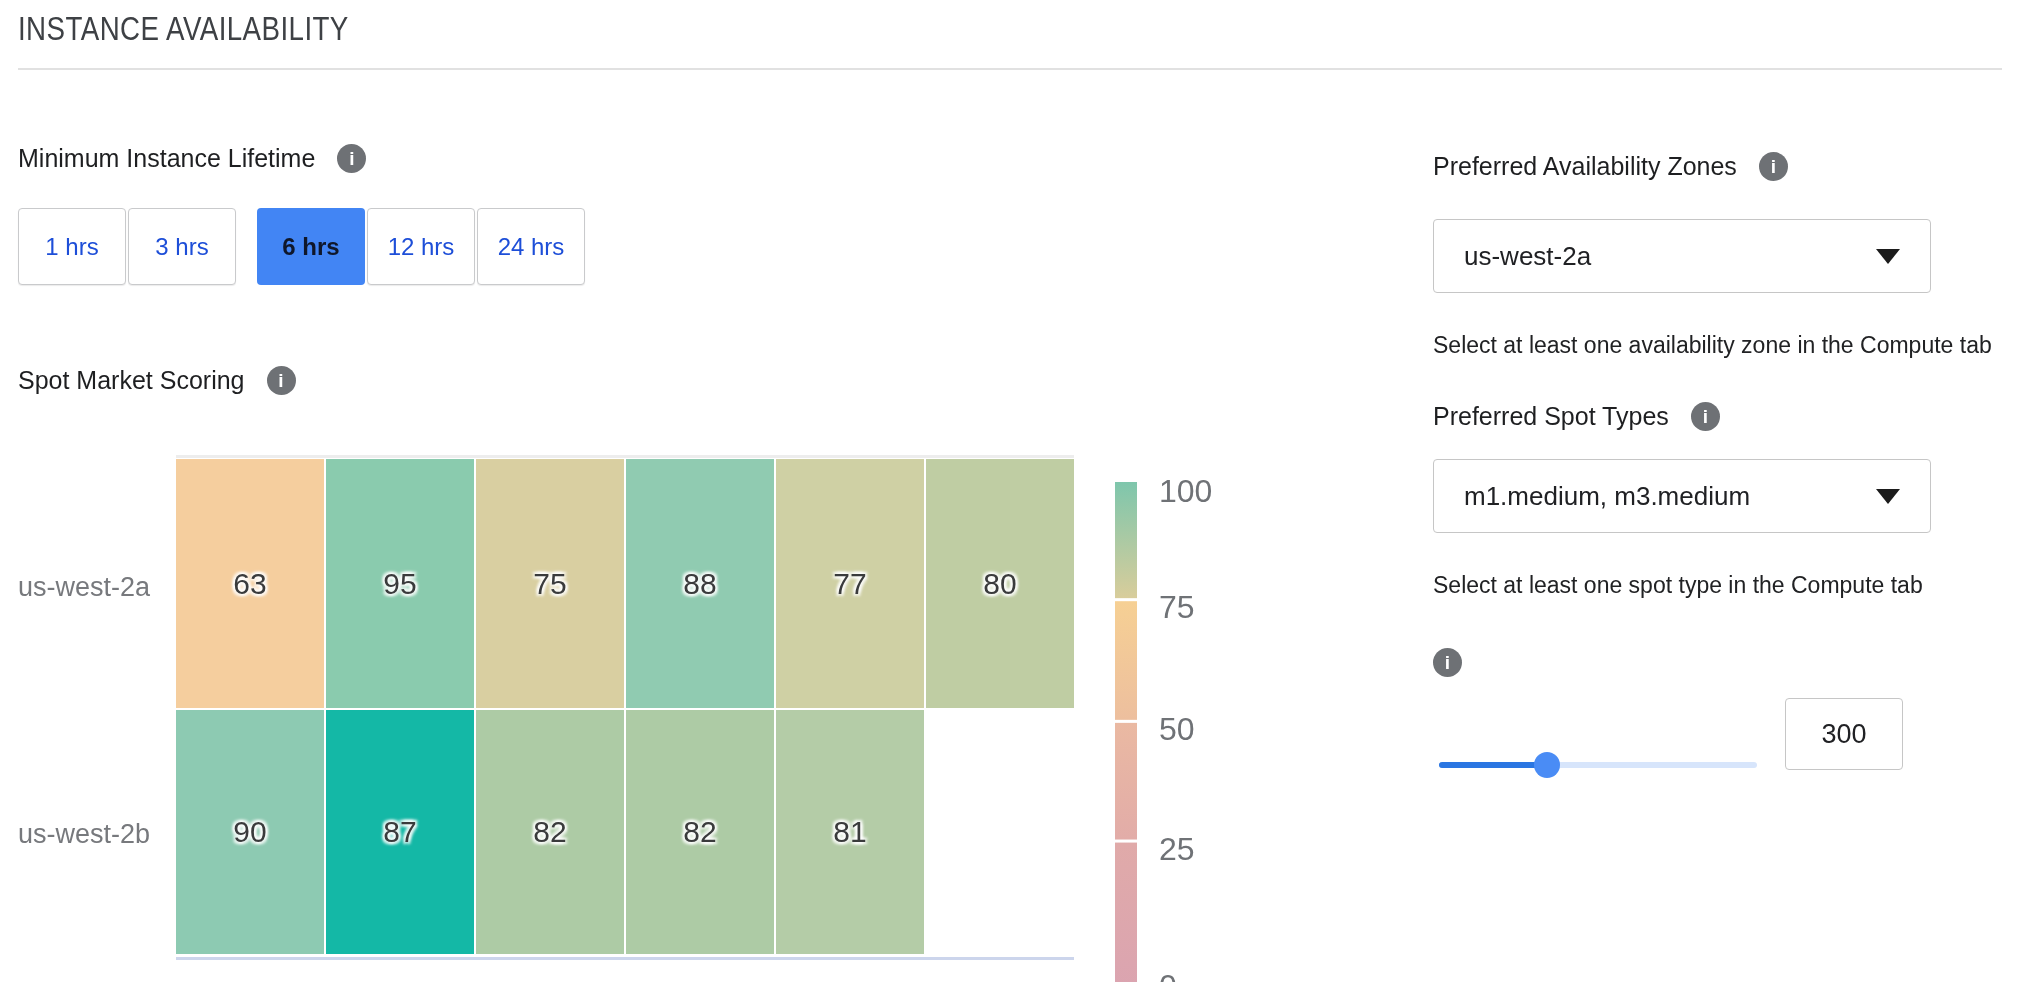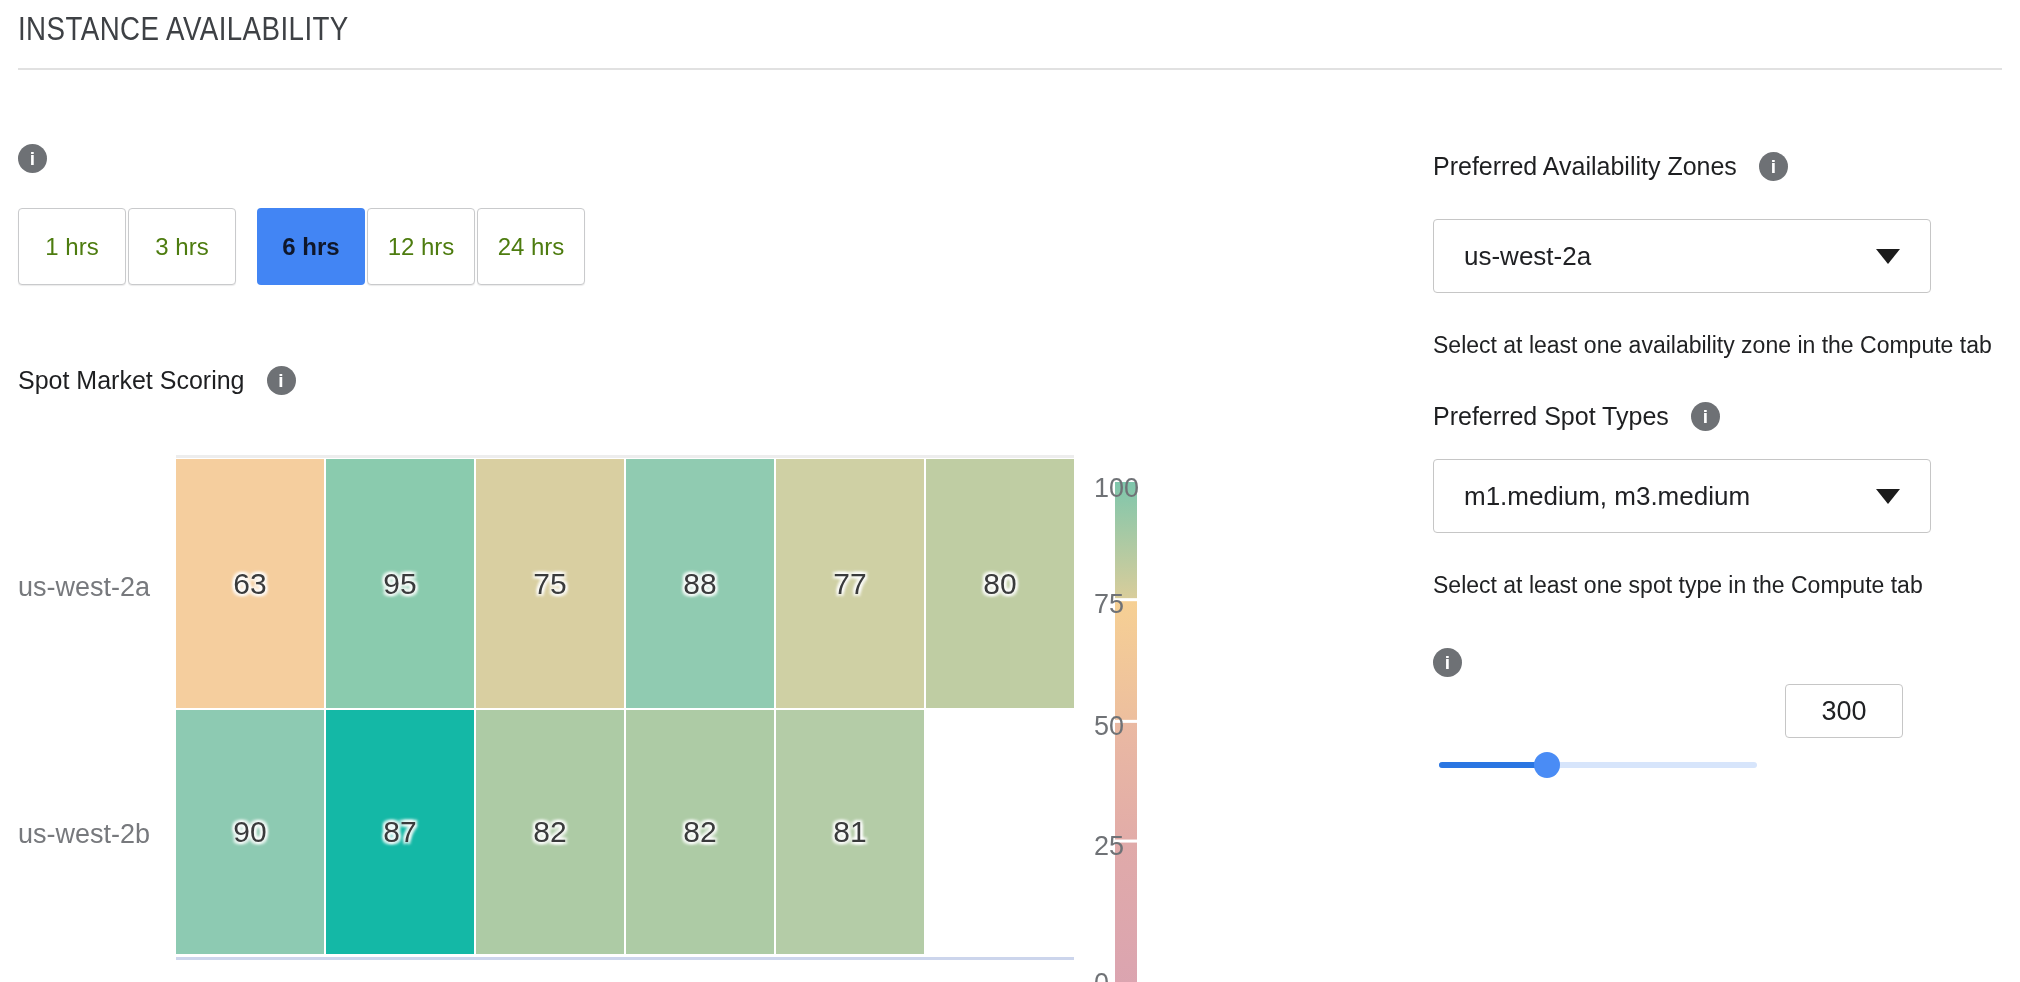--- a/index.html
+++ b/index.html
@@ -16,73 +16,74 @@
 
   .label-row { display:flex; align-items:center; gap:22px; }
   .field-label { font-size:25px; color:#1e1f21; white-space:nowrap; }
   .info-icon { width:29px; height:29px; border-radius:50%; background:#6e7175;
                color:#fff; font-size:19px; font-weight:bold; line-height:29px;
                text-align:center; flex:0 0 auto; font-style:normal; cursor:pointer; }
 
   
   .btn-group { left:18px; top:208px; display:flex; gap:2px; }
   .seg-btn { width:108px; height:77px; background:#fff; border:1.5px solid #c9cacc;
-             border-radius:4px; font-size:24px; color:#4d7c0f; cursor:pointer;
+             border-radius:4px; font-size:24px; color:#1d4ed8; cursor:pointer;
              font-family:inherit; box-shadow:0 1px 1px rgba(0,0,0,0.08); }
   .seg-btn.selected { border:none; color:#0f172a; font-weight:bold; box-shadow:none;margin-left:19px; }
 
   
   .hm-topline { left:176px; top:455px; width:898px; height:3px; background:#ededed; }
   .heatmap { left:176px; top:459px; width:898px; height:497px; display:grid;
              grid-template-columns:repeat(6,1fr); grid-template-rows:249px 244px;
              gap:2px; background:#fff; }
   .hm-cell { display:flex; align-items:center; justify-content:center;
              font-size:30px; color:#3a3b3c;
              text-shadow:-2px -2px 3px #fff, 2px -2px 3px #fff, -2px 2px 3px #fff,
                           2px 2px 3px #fff, 0 0 3px #fff; }
   .hm-bottomline { left:176px; top:957px; width:898px; height:3px; background:#ccd5ec; }
   .row-label { left:0; width:150px; text-align:right; font-size:27px; color:#77797d;
                white-space:nowrap; }
 
   .colorbar { left:1115px; top:482px; width:22px; height:505px; }
-  .cb-tick { left:1094px; font-size:27px; color:#6f7276; }
+  .cb-tick { left:1159px; font-size:32px; color:#6f7276; }
 
   
   .dropdown { left:1433px; width:498px; height:74px; background:#fff;
               border:1.5px solid #c6c6c6; border-radius:4px; display:flex;
               align-items:center; padding:0 30px; cursor:pointer; }
   .dropdown-value { font-size:26px; color:#202124; flex:1 1 auto; white-space:nowrap;
                     overflow:hidden; }
   .caret-down { width:0; height:0; border-left:12px solid transparent;
                 border-right:12px solid transparent; border-top:15px solid #1b1b1b;
                 flex:0 0 auto; }
   .helper { left:1433px; font-size:23px; color:#212224; white-space:nowrap; }
 
   .slider { left:1439px; top:752px; width:318px; height:26px; cursor:pointer; }
   .slider-track { position:absolute; left:0; right:0; top:10px; height:6px;
                   border-radius:3px; background:#d7e5fb; }
   .slider-fill { position:absolute; left:0; top:10px; height:6px;
                  border-radius:3px 0 0 3px; background:#2a76e2; }
   .slider-thumb { position:absolute; top:0; width:26px; height:26px;
                   border-radius:50%; background:#4a8cf5; }
 
-  .value-box { left:1785px; top:684px; width:118px; height:54px;border-radius:12px; }
+  .value-box { left:1785px; top:698px; width:118px; height:72px;border-radius:12px; }
   .value-box input { width:100%; height:100%; border:1.5px solid #c6c6c6;
                      border-radius:4px; font-size:27px; color:#202124;
                      text-align:center; font-family:inherit; background:#fff; }
 </style>
 </head>
 <body>
 
 <div class="page">
 
   <div class="abs page-title">INSTANCE AVAILABILITY</div>
   <div class="abs title-divider"></div>
 
   <div class="abs label-row" style="left:18px; top:144px;">
+    <span class="field-label">Minimum Instance Lifetime</span>
     <span class="info-icon">i</span>
   </div>
   <div class="abs btn-group" id="lifetime-group">
       <button class="seg-btn">1 hrs</button>
       <button class="seg-btn">3 hrs</button>
       <button class="seg-btn selected" style="background: rgb(66, 133, 244);">6 hrs</button>
       <button class="seg-btn">12 hrs</button>
       <button class="seg-btn">24 hrs</button>
     </div>
 

